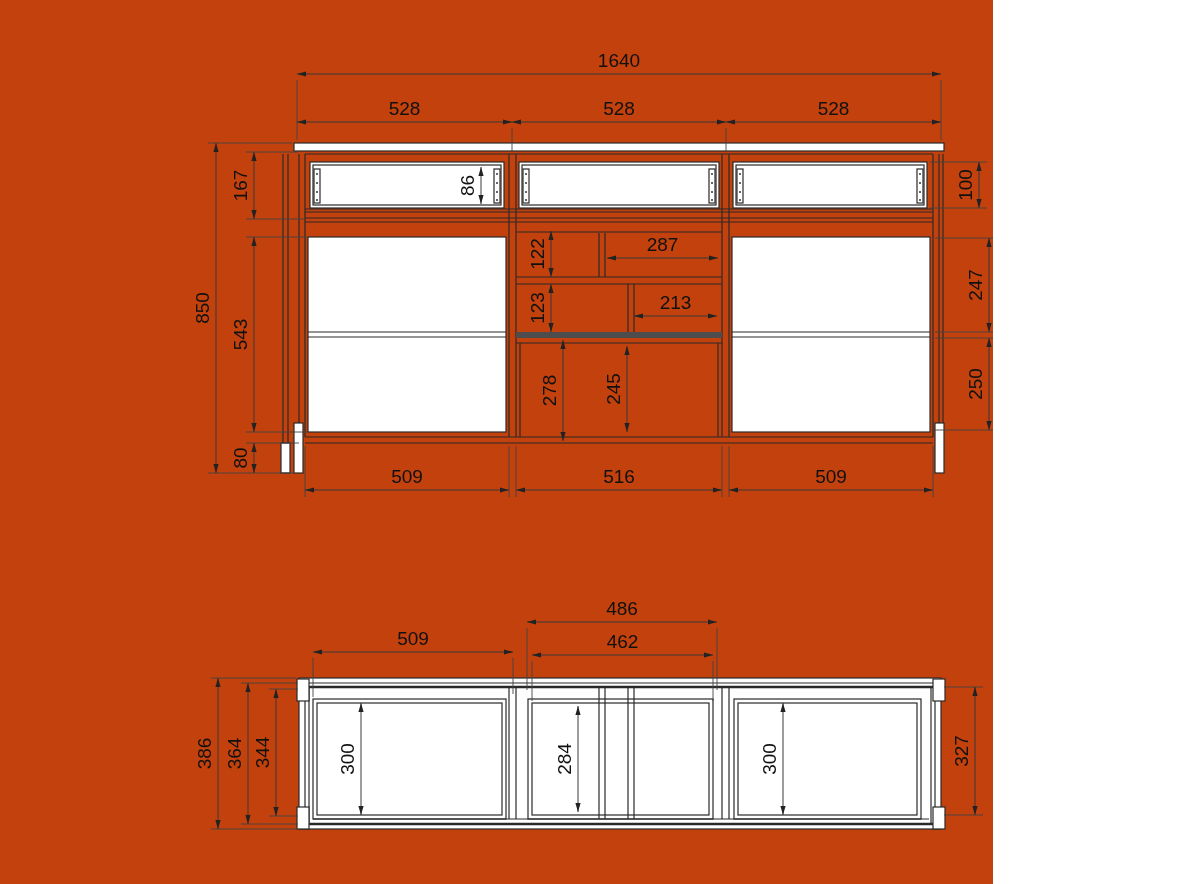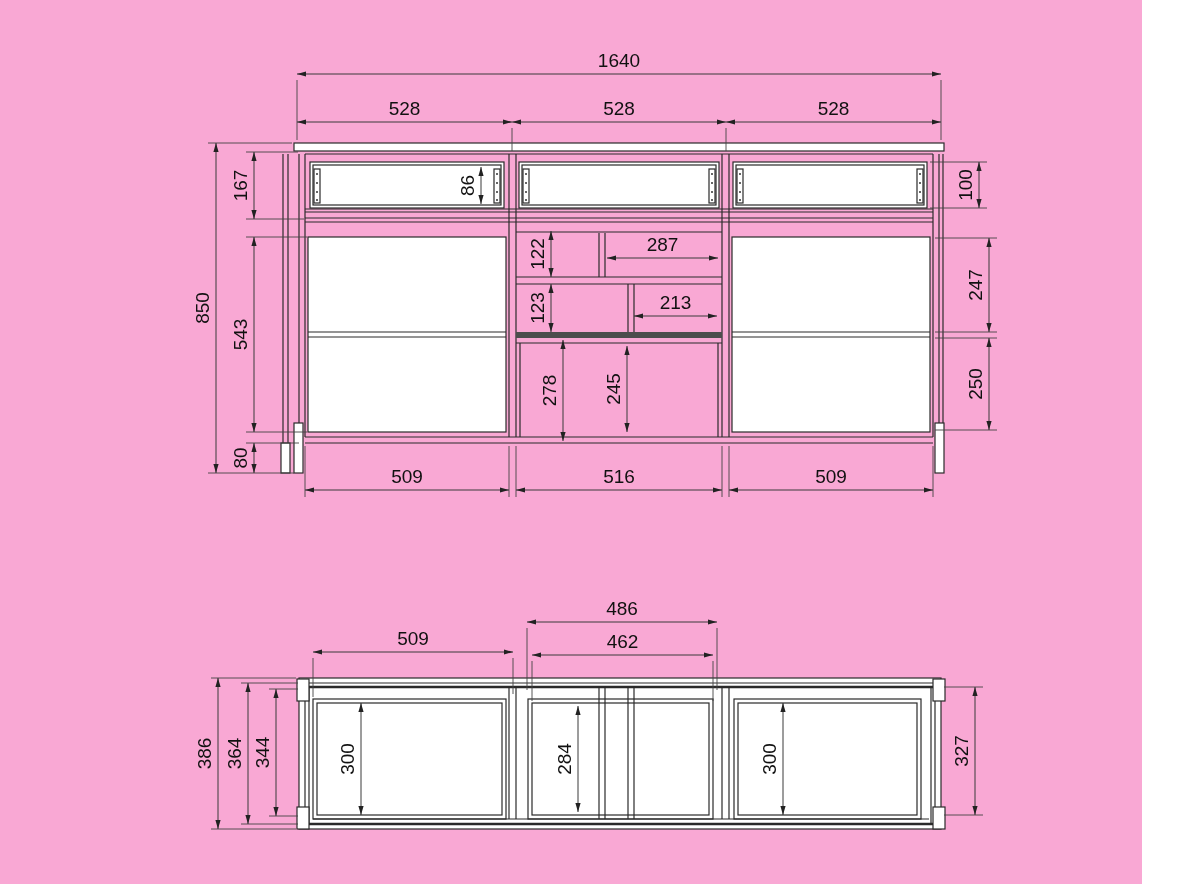--- a/index.html
+++ b/index.html
@@ -1,16 +1,16 @@
 <!DOCTYPE html>
 <html><head>
 <meta charset="utf-8">
 <style>
   html,body{margin:0;padding:0;background:#ffffff;}
-  .sheet{position:relative;width:1142px;height:884px;background:#f9a8d4;overflow:hidden;
+  .sheet{position:relative;width:993px;height:884px;background:#c2410c;overflow:hidden;
          font-family:"Liberation Sans", sans-serif;}
   svg{position:absolute;left:0;top:0;}
   .struct line, .struct rect, .struct path{stroke:#2a2a2a;stroke-width:1.2;fill:none;}
   .struct rect.filled{fill:#4d4d4d;stroke:none;}
   .struct rect.white{fill:#ffffff;}
   .struct line.thick{stroke-width:2.4;}
   .struct circle{fill:#333;stroke:none;}
   .dims text{font-family:"Liberation Sans", sans-serif;font-size:19px;fill:#111;}
   .dims line{stroke:#3a3a3a;stroke-width:1;}
   .dims polygon{fill:#222;stroke:none;}

